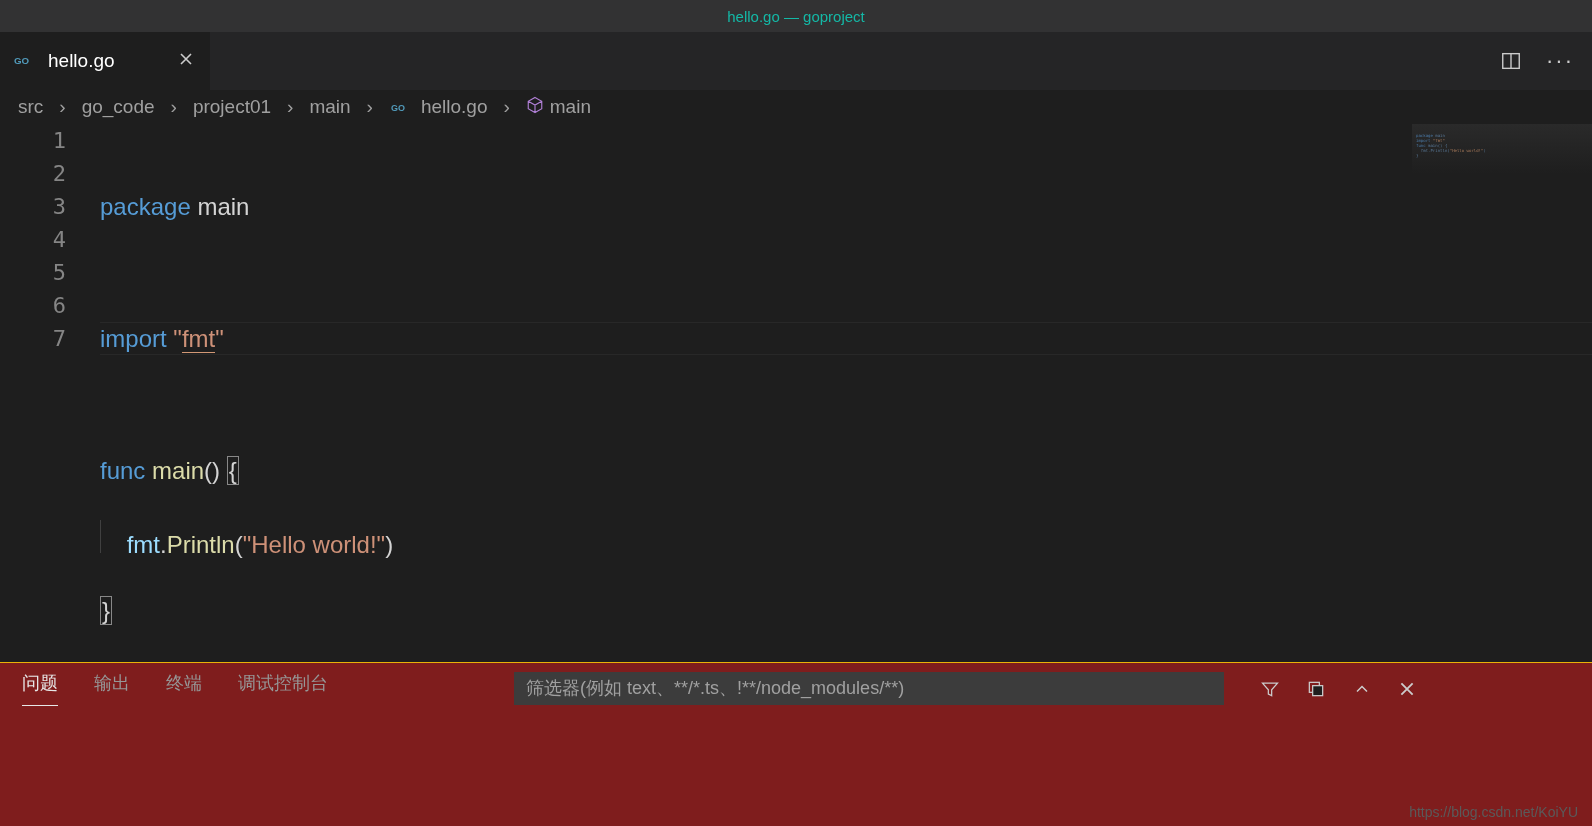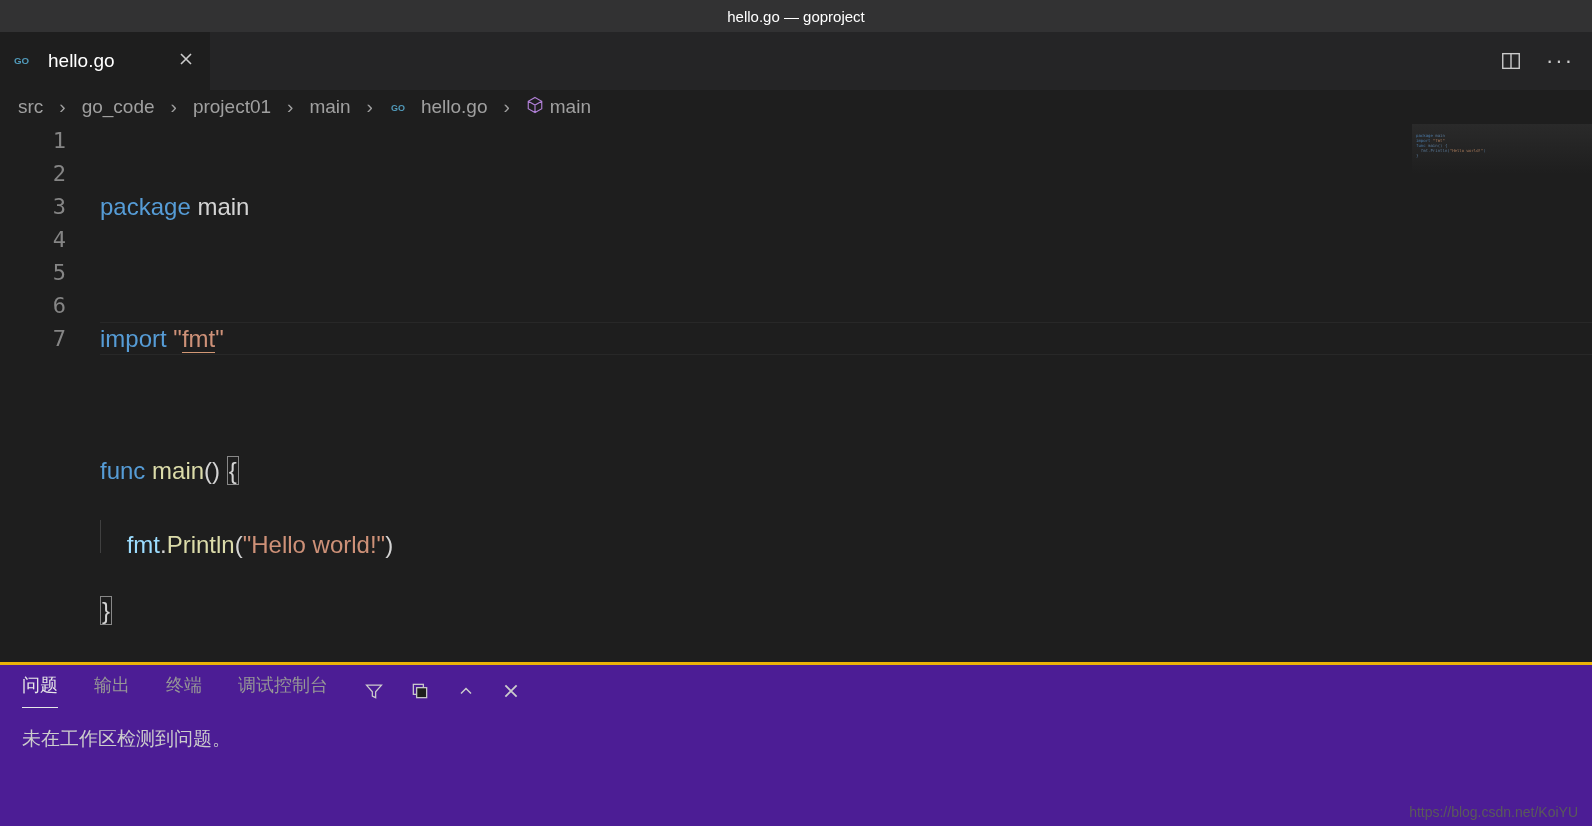--- a/index.html
+++ b/index.html
@@ -13,21 +13,21 @@
     display: flex;
     flex-direction: column;
   }
   .titlebar {
     height: 32px;
     background: #323233;
     display: flex;
     align-items: center;
     justify-content: center;
     font-size: 15px;
-    color: #ffffff;
+    color: #14b8a6;
   }
   .tabs-row {
     height: 58px;
     background: #252526;
     display: flex;
     align-items: stretch;
   }
   .tab {
     background: #1e1e1e;
     display: flex;
@@ -130,22 +130,22 @@
   }
   .scrollbar-v {
     position: absolute;
     right: 0; top: 0;
     width: 14px; height: 100%;
     background: transparent;
   }
 
   .panel {
     height: 164px;
-    background: #4c1d95;
-    border-top: 3px solid #eab308;
+    background: #7f1d1d;
+    border-top: 1px solid #eab308;
     display: flex;
     flex-direction: column;
   }
   .panel-tabs {
     display: flex;
     align-items: center;
     padding: 8px 22px 0 22px;
     gap: 36px;
     font-size: 18px;
   }
@@ -276,20 +276,23 @@
   </div>
   <div class="scrollbar-v"></div>
 </div>
 
 <div class="panel">
   <div class="panel-tabs">
     <span class="panel-tab active">问题</span>
     <span class="panel-tab">输出</span>
     <span class="panel-tab">终端</span>
     <span class="panel-tab">调试控制台</span>
+    <div class="panel-filter">
+      <input type="text" placeholder="筛选器(例如 text、**/*.ts、!**/node_modules/**)" style="">
+    </div>
     <div class="panel-right-icons">
       <span class="icon-btn">
         <svg width="20" height="20" viewBox="0 0 24 24">
             <path d="M3 5 H21 L14 13 V20 L10 18 V13 Z" fill="none" stroke="#ccc" stroke-width="1.5"></path>
           </svg>
       </span>
       <span class="icon-btn">
         <svg width="20" height="20" viewBox="0 0 24 24">
             <rect x="4" y="4" width="12" height="12" fill="none" stroke="#ccc" stroke-width="1.5"></rect>
             <rect x="8" y="8" width="12" height="12" fill="#1e1e1e" stroke="#ccc" stroke-width="1.5"></rect>
@@ -300,18 +303,15 @@
             <path d="M6 15 L12 9 L18 15" fill="none" stroke="#ccc" stroke-width="1.8"></path>
           </svg>
       </span>
       <span class="icon-btn">
         <svg width="18" height="18" viewBox="0 0 16 16">
             <path d="M3 3 L13 13 M13 3 L3 13" stroke="#ccc" stroke-width="1.6" fill="none"></path>
           </svg>
       </span>
     </div>
   </div>
-  <div class="panel-body">
-    <span>未在工作区检测到问题。</span>
-  </div>
 </div>
 
 <div class="watermark">https://blog.csdn.net/KoiYU</div>
 
 </body></html>

